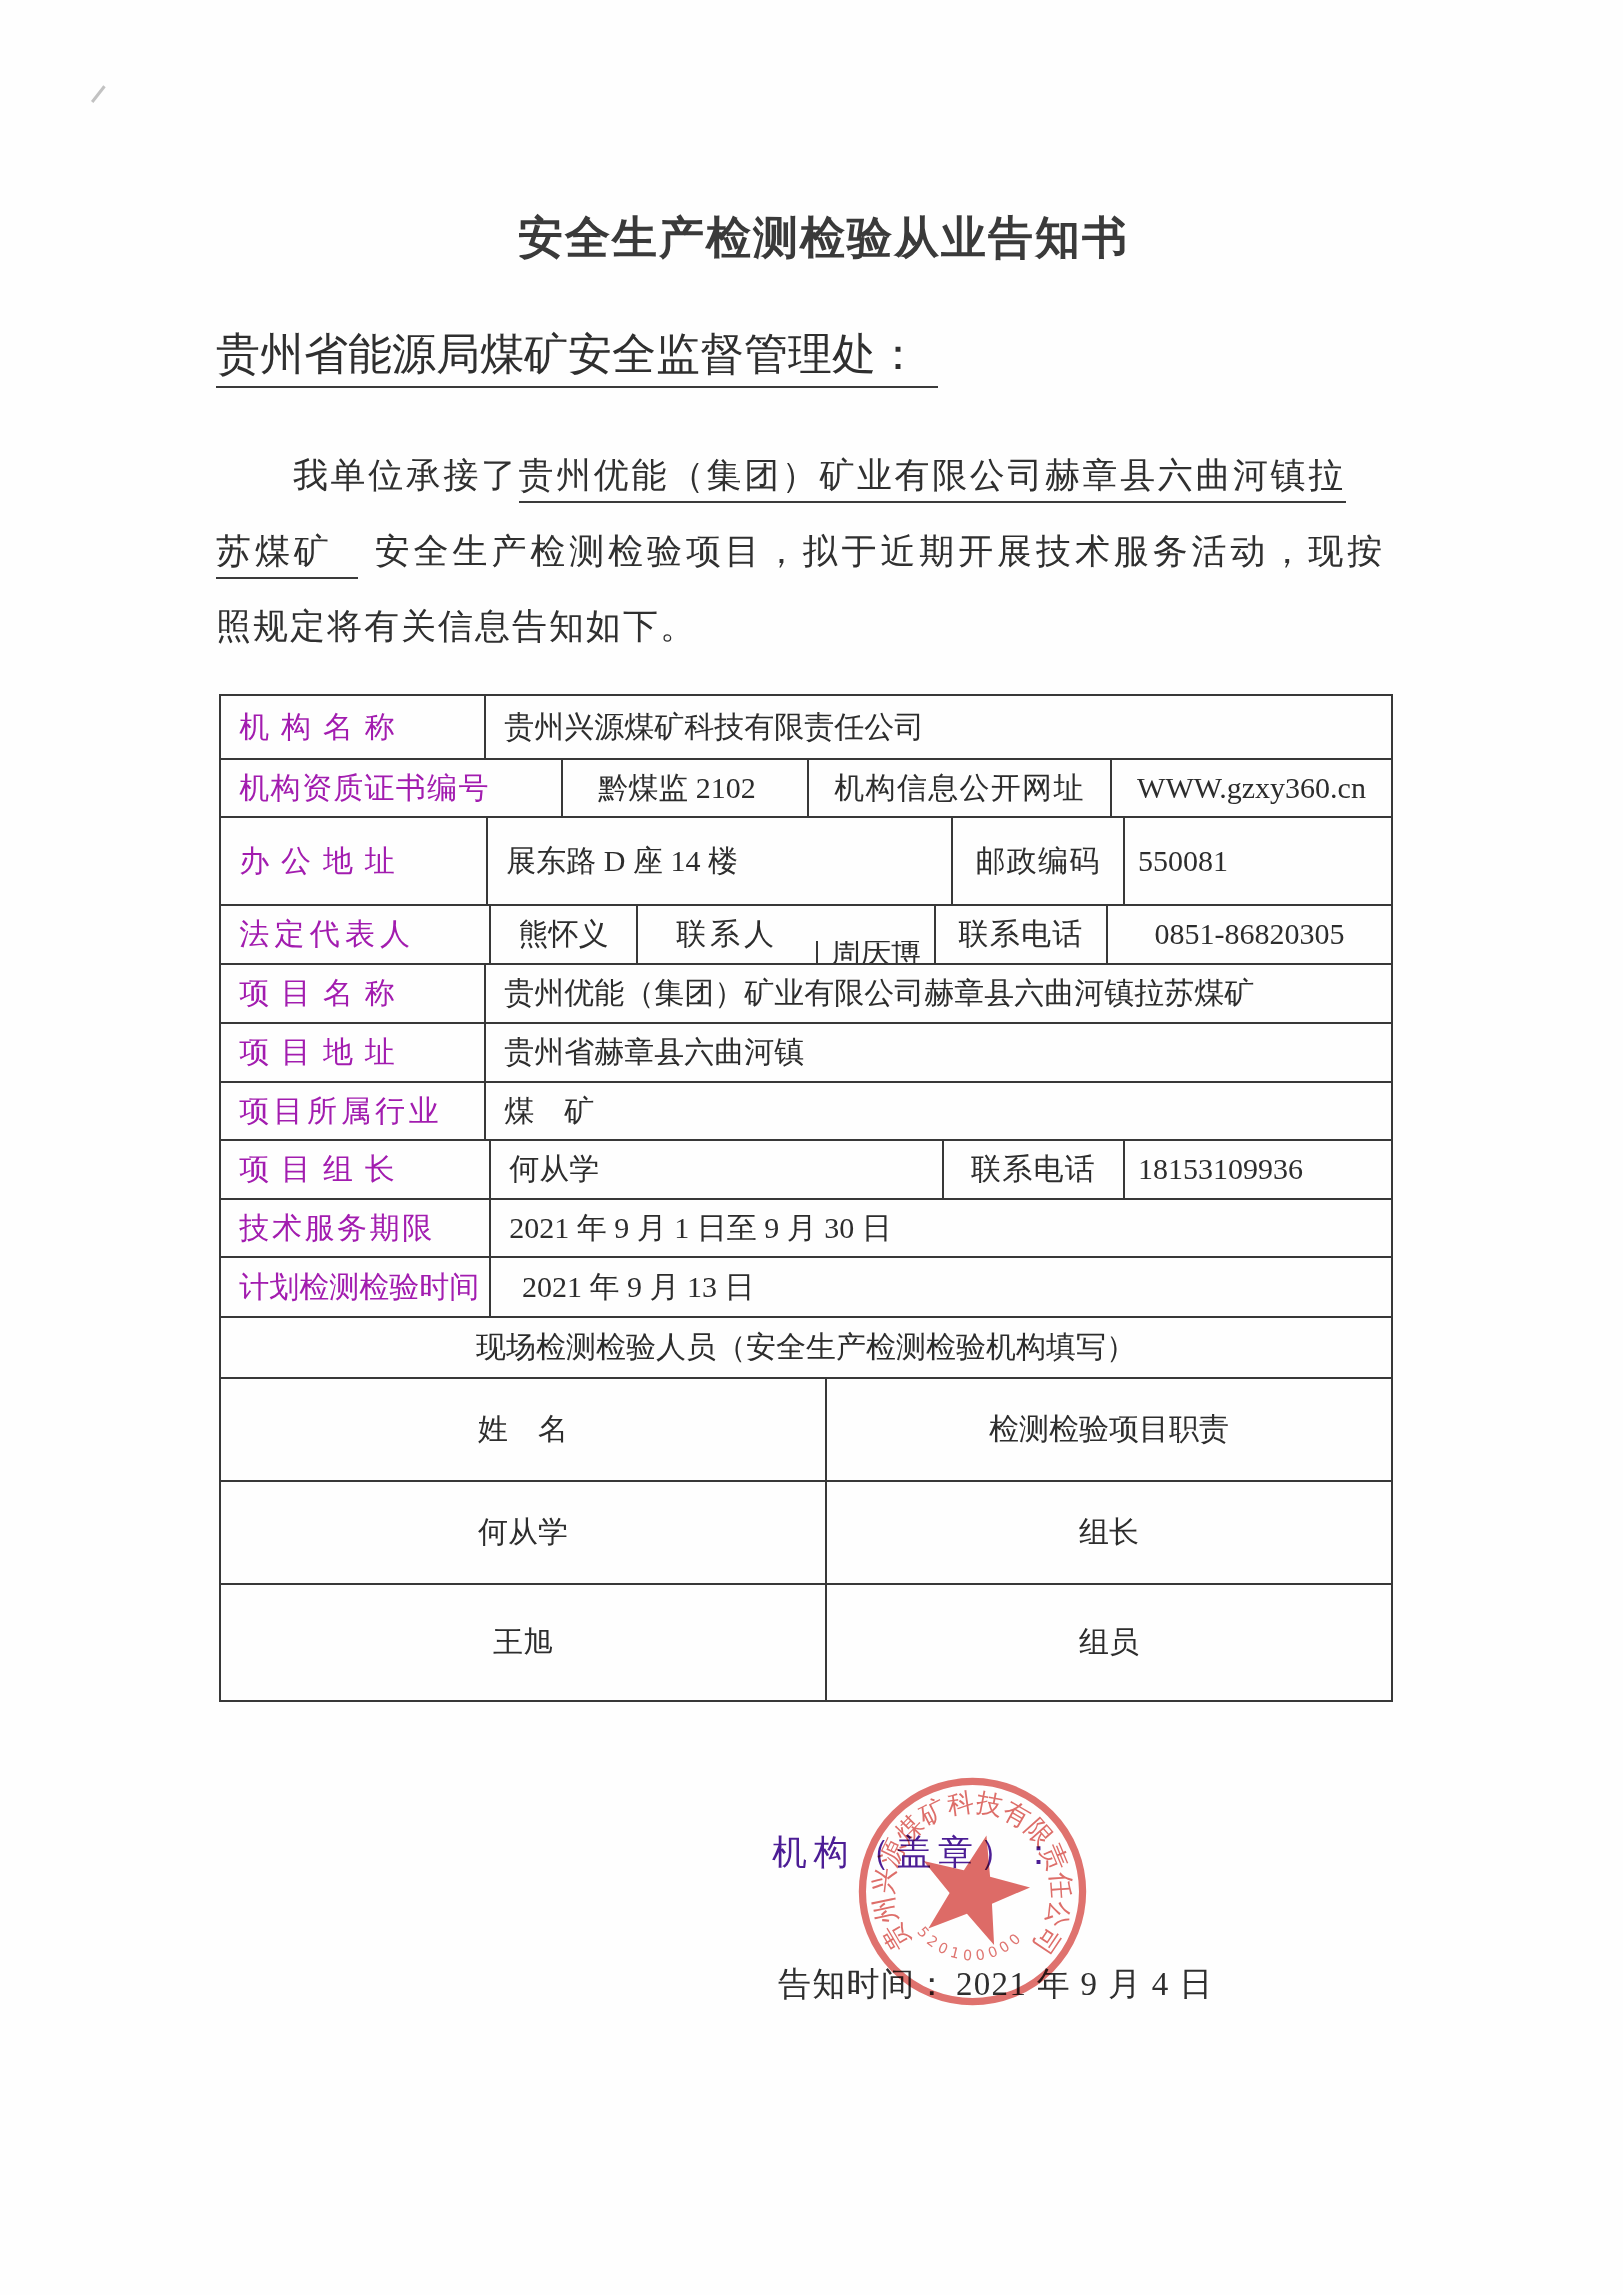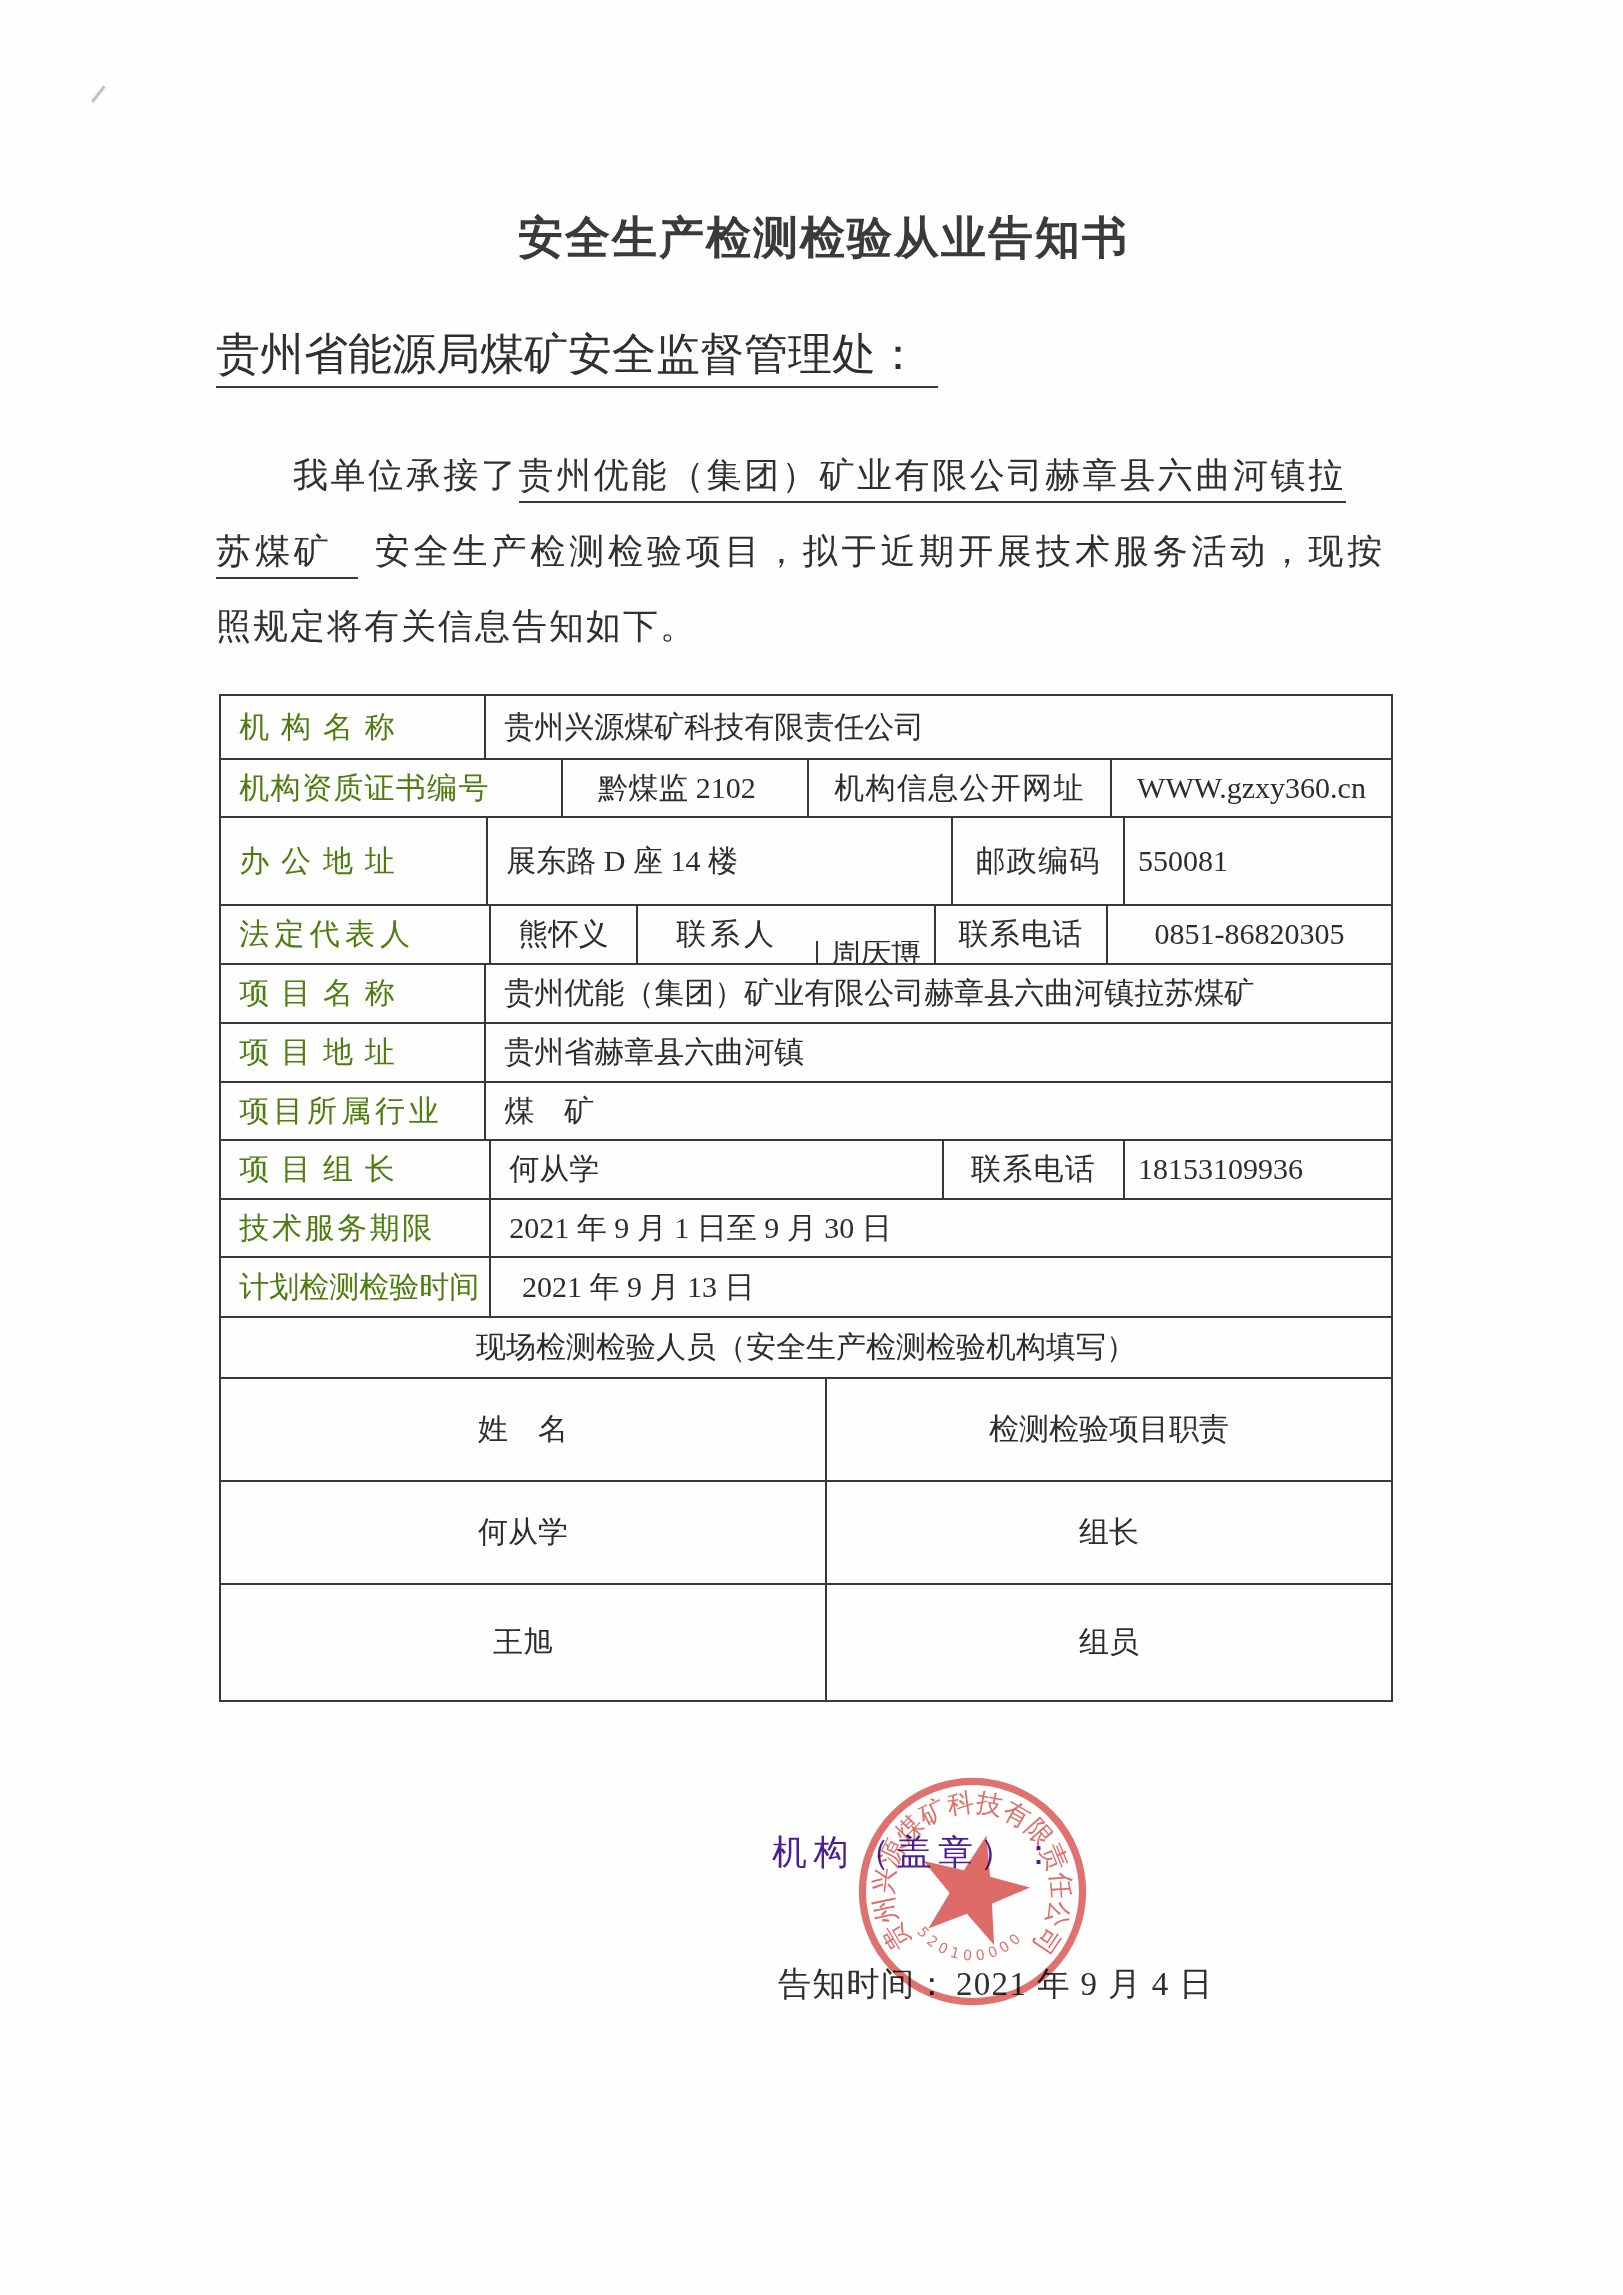--- a/index.html
+++ b/index.html
@@ -31,21 +31,21 @@
   .tr + .tr{border-top:2px solid #383838;}
   .td{
     box-sizing:border-box;display:flex;flex-direction:column;justify-content:center;
     padding-left:18.3px;line-height:1.27;overflow:hidden;
   }
   .td + .td{border-left:2px solid #383838;}
   .td.grow{flex:1;}
   .td.ctr{padding-left:0;text-align:center;}
   .td.num{padding-left:13px;}
   .td.pad2{padding-left:31px;}
-  .td.lb{color:#4d7c0f;}
+  .td.lb{color:#a21caf;}
   
   .stamp-line{position:absolute;left:772px;top:1829px;font-size:35px;letter-spacing:6.5px;color:#4c1d95;}
   .notice-line{position:absolute;left:778px;top:1962px;font-size:33px;letter-spacing:1.3px;color:#2f2f2f;white-space:nowrap;}
   .notice-line .val{margin-left:6.5px;}
   
   .seal{position:absolute;left:848px;top:1767px;mix-blend-mode:multiply;opacity:.92;}
   .seal .ring{fill:none;stroke:#d8504b;stroke-width:11;opacity:.88;}
   .seal .star{fill:#d8504b;opacity:.92;}
   .seal .seal-text{fill:#d8504b;font-size:40px;font-family:"Liberation Serif","DejaVu Serif",serif;opacity:.9;}
   .seal .seal-digits{fill:#d8504b;font-size:22px;letter-spacing:7px;opacity:.85;font-family:"DejaVu Sans","Liberation Sans",sans-serif;}

